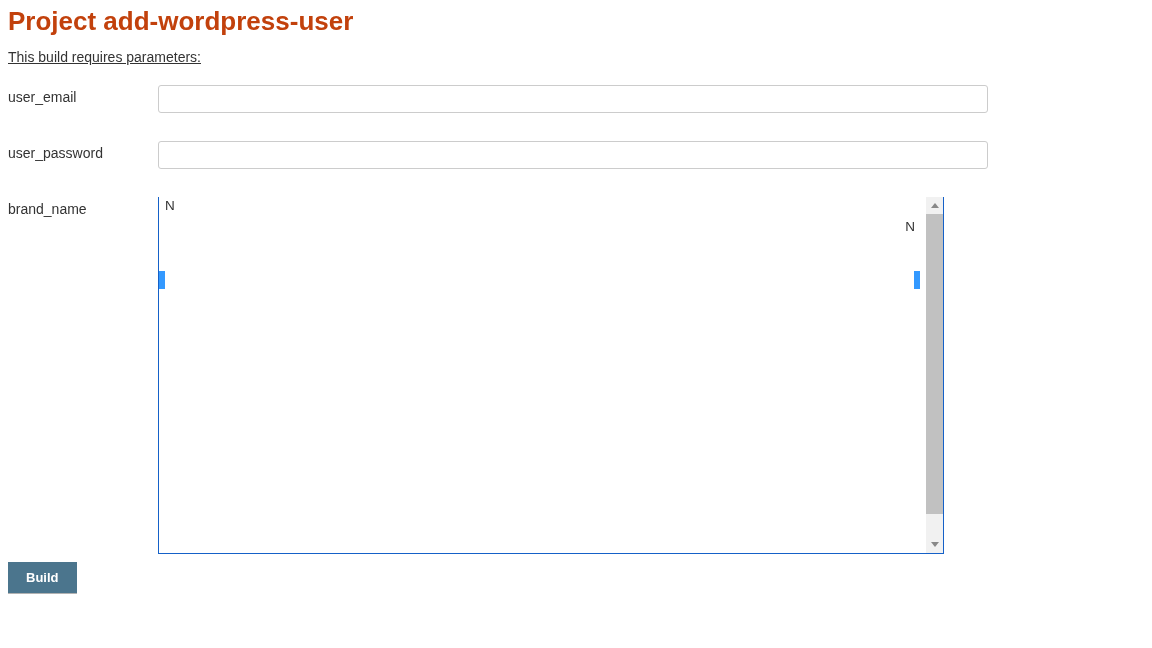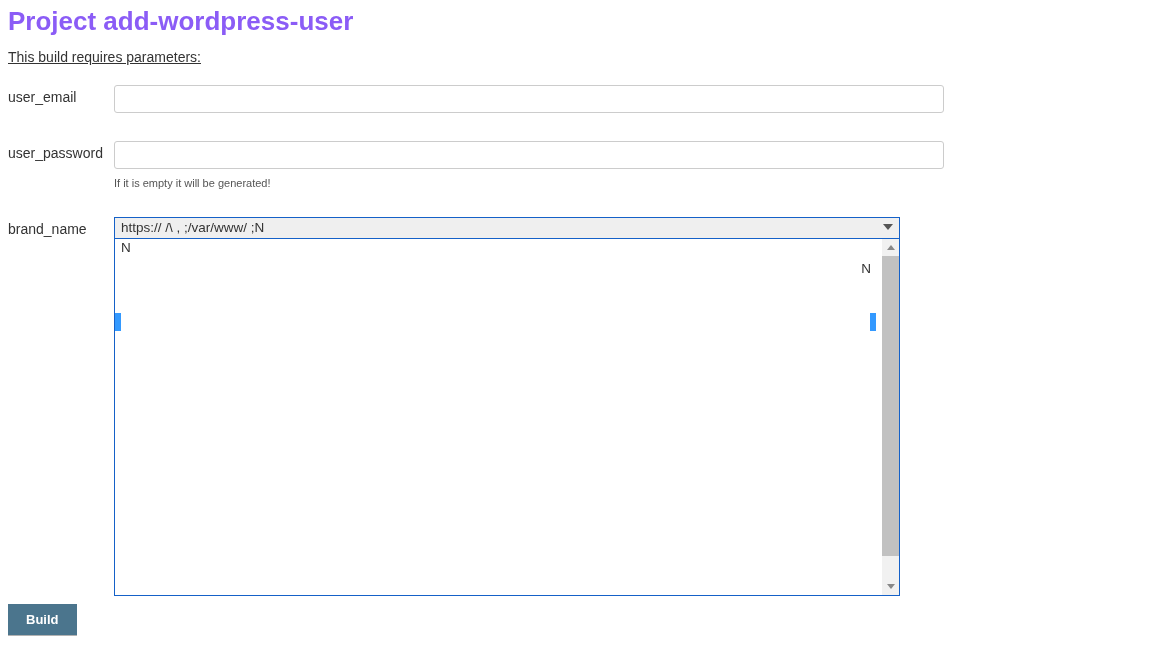--- a/index.html
+++ b/index.html
@@ -11,31 +11,32 @@
       font-family: Arial, Helvetica, sans-serif;
       font-size: 13.5px;
       color: #333;
       width: 1152px;
     }
     h1 {
       font-family: Arial, sans-serif;
       font-weight: bold;
       font-size: 26px;
       margin: 0 0 12px 0;
-      color: #8b5cf6;
+      color: #c2410c;
     }
     .subtitle {
       margin-bottom: 20px;
       font-size: 14px;
       text-decoration: underline;
     }
     .param-row {
       display: flex;
       align-items: flex-start;
       margin-bottom: 28px;
+      gap: 44px;
     }
     .p-label {
       width: 106px;
       flex: none;
       font-size: 14px;
       line-height: 24px;
       padding-right: 4px;
     }
     .p-value {
       flex: 1;
@@ -195,32 +196,27 @@
   <div class="p-value">
     <input type="text" class="text-input" value="" style="">
   </div>
 </div>
 
 
 <div class="param-row">
   <div class="p-label">user_password</div>
   <div class="p-value">
     <input type="text" class="text-input" value="" style="">
-    <div class="help">If it is empty it will be generated!</div>
   </div>
 </div>
 
 
 <div class="param-row brand">
   <div class="p-label">brand_name</div>
   <div class="p-value">
-    <div class="select-display">
-      <span>https://                                       /\  ,                                          ;/var/www/                                            ;N</span>
-      <span class="caret"></span>
-    </div>
     <div class="dropdown">
       <div class="dropdown-scroll">
         <div class="opt sel-top">                                                                                                                                                                                                                    N</div>
         <div class="trail-n">N</div>
         <div class="selected-left"></div>
         <div class="selected-right"></div>
       </div>
       <div class="scrollbar-track">
         <div class="scrollbar-arrow top">
             <div class="tri-up"></div>

